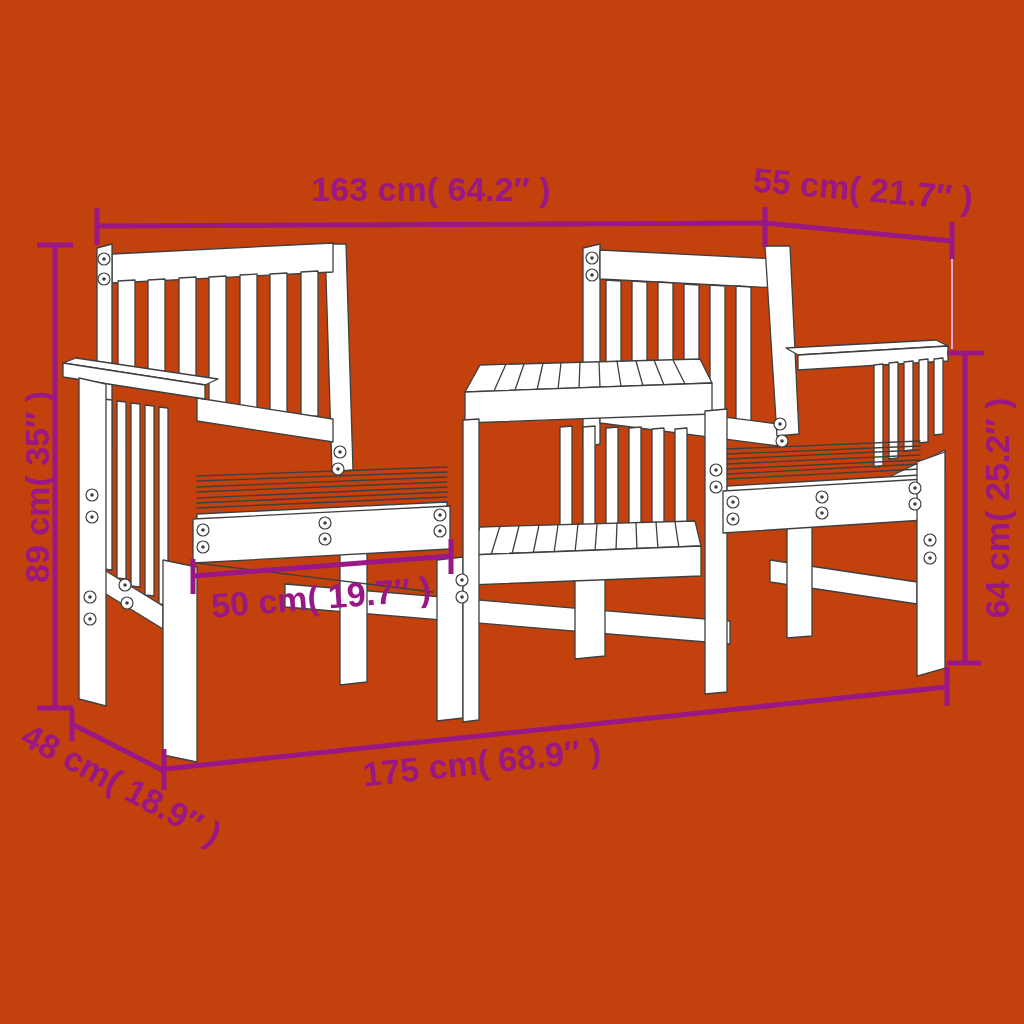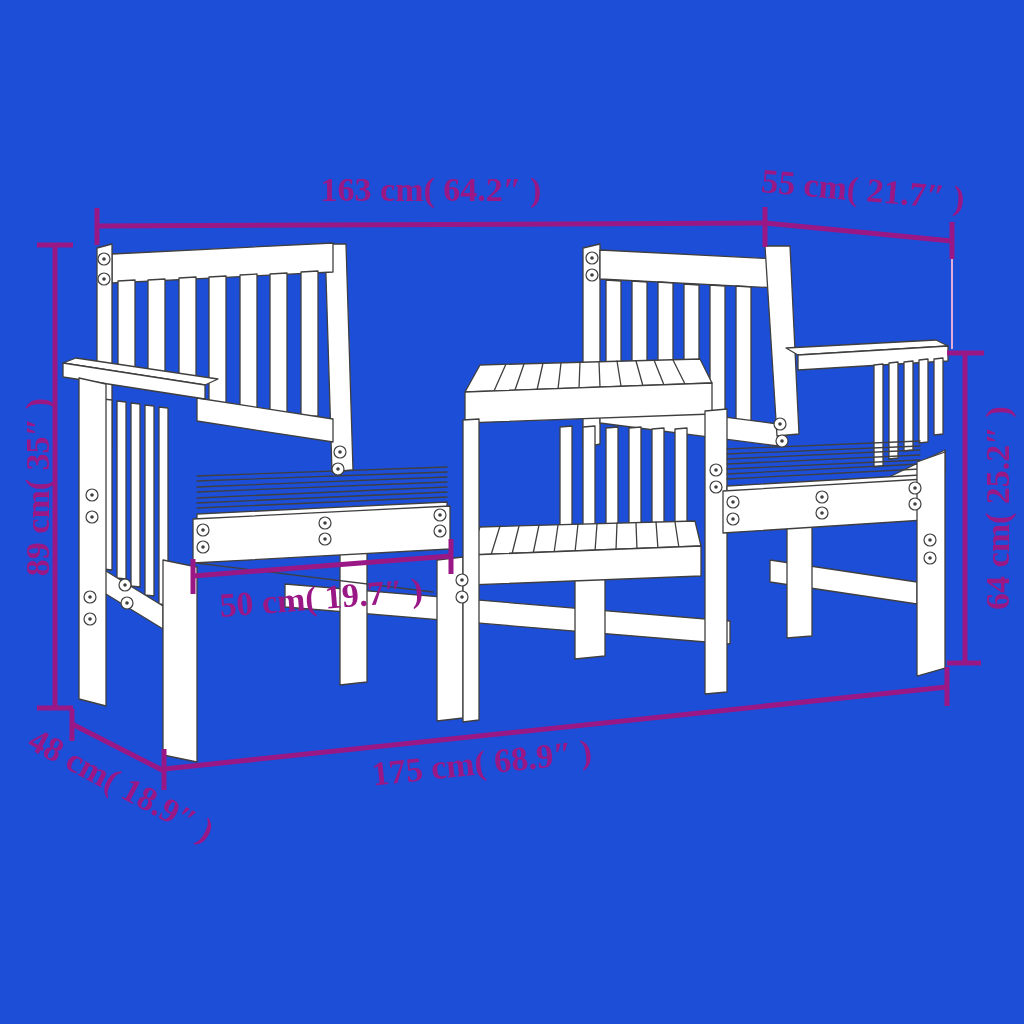--- a/index.html
+++ b/index.html
@@ -1,17 +1,17 @@
 <!DOCTYPE html>
 <html><head>
 <meta charset="utf-8">
 <style>
   html,body{margin:0;padding:0;background:#ffffff;}
-  .stage{width:1024px;height:1024px;background:#1d4ed8;position:relative;
-         font-family:Liberation Serif, serif;}
+  .stage{width:1024px;height:1024px;background:#c2410c;position:relative;
+         font-family:Liberation Sans, sans-serif;}
   svg{display:block;}
   .b{fill:#ffffff;stroke:#3f3f3f;stroke-width:1.3;stroke-linejoin:round;}
   .l{fill:none;stroke:#3f3f3f;stroke-width:1.3;stroke-linejoin:round;stroke-linecap:round;}
   .dim{fill:none;stroke:#9a1786;stroke-width:5;stroke-linecap:butt;}
   .ext{fill:none;stroke:#e3abd7;stroke-width:2;}
   .dimtext{fill:#9a1786;font-weight:700;font-size:34px;text-anchor:middle;}
   .sc{fill:#ffffff;stroke:#3f3f3f;stroke-width:1.2;}
   .scd{fill:#3f3f3f;stroke:none;}
 </style>
 </head>

